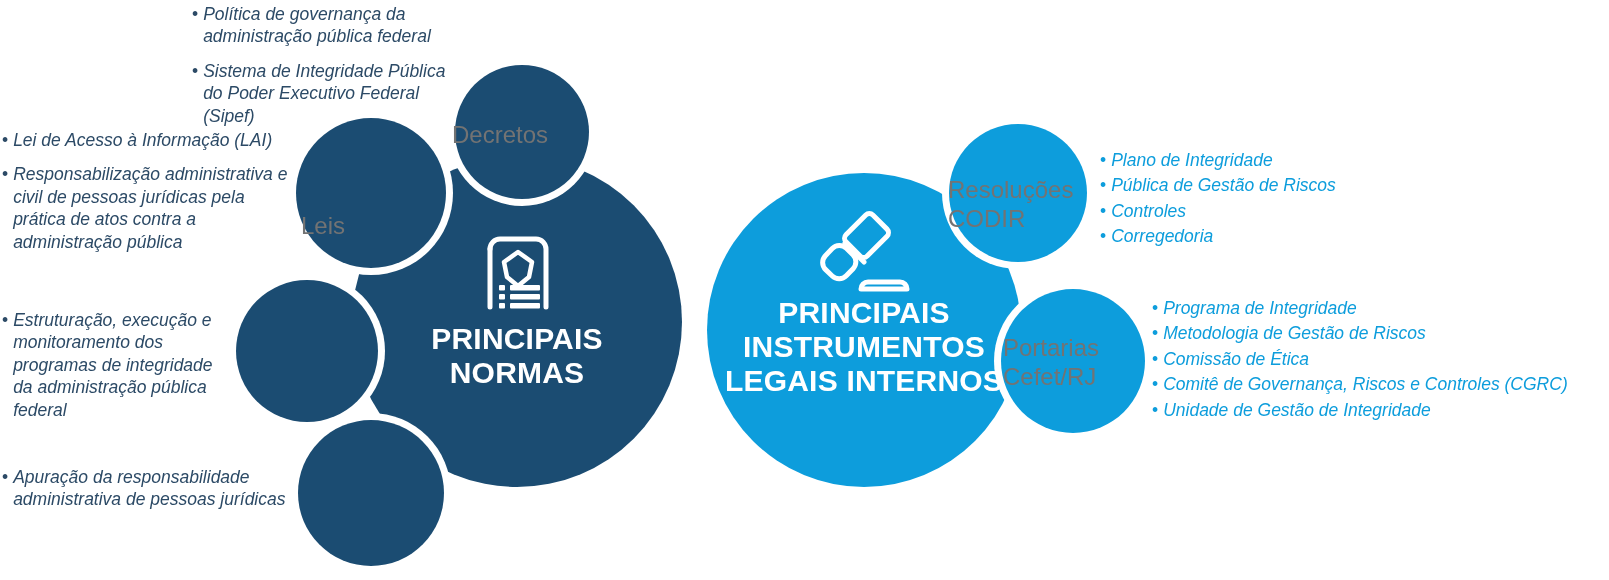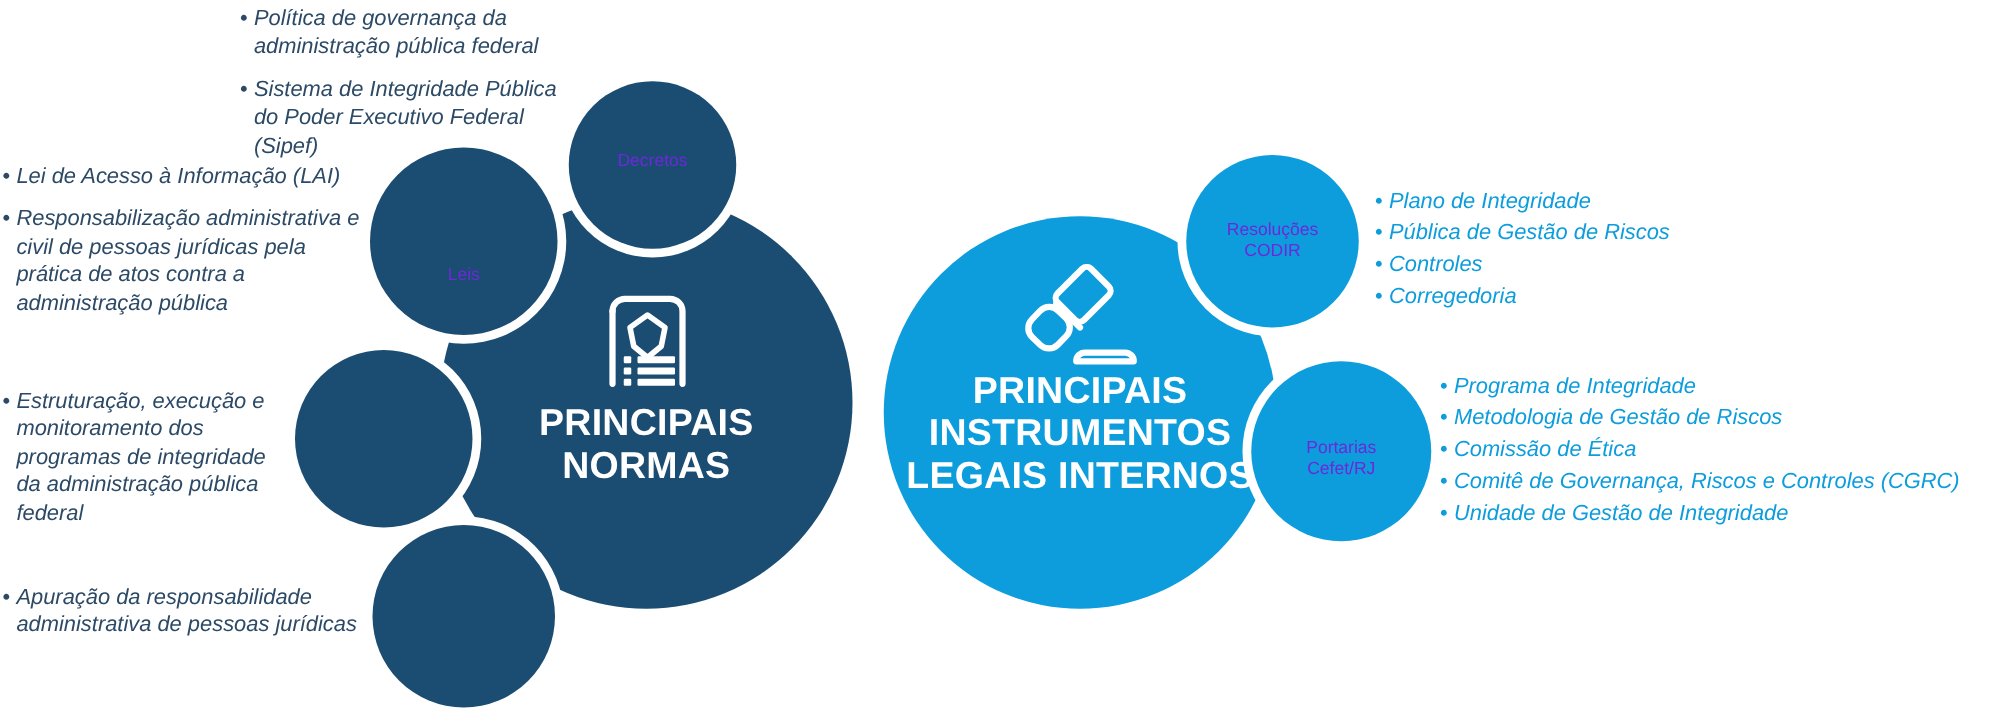--- a/index.html
+++ b/index.html
@@ -40,23 +40,22 @@
     margin-right: 5px;
     line-height: 1.28;
   }
   .bullets .btxt { flex: 1 1 auto; font-style: italic; }
 
   .bullets.light { color: #0d9ddc; }
   .bullets.light .bl { margin-bottom: 3px; }
 
   .label {
     position: absolute;
-    color: #6d28d9;
-    text-align: center;
-    font-size: 14px;
+    color: #737373;
+    font-size: 24px;
     line-height: 1.22;
     white-space: pre-line;
   }
   .hub-title {
     position: absolute;
     color: #ffffff;
     text-align: center;
     font-weight: bold;
     white-space: pre-line;
   }
@@ -146,21 +145,21 @@
     </svg>
   </div>
 
   <div class="hub-title" id="instr-title" style="left:724px; top:296px; width:280px;">PRINCIPAIS
 INSTRUMENTOS
 LEGAIS INTERNOS</div>
 
   <div class="label" style="left:948px; top:175px; width:140px;">Resoluções
 CODIR</div>
 
-  <div class="label" style="left:1003px; top:333px; width:140px;margin-top:16px;">Portarias
+  <div class="label" style="left:1003px; top:333px; width:140px;">Portarias
 Cefet/RJ</div>
 
   <div class="bullets" style="left:192px; top:3px; width:262px;">
     <div class="bl">
       <span class="dot">•</span>
       <span class="btxt">Política de governança da administração pública federal</span>
     </div>
     <div class="bl">
       <span class="dot">•</span>
       <span class="btxt">Sistema de Integridade Pública do Poder Executivo Federal (Sipef)</span>

